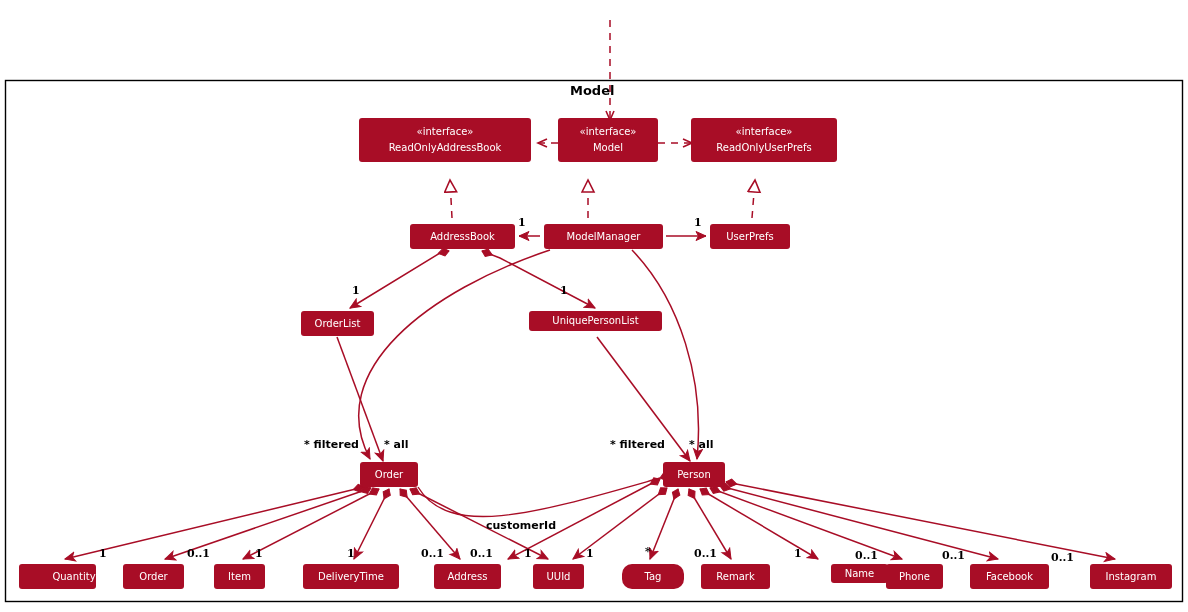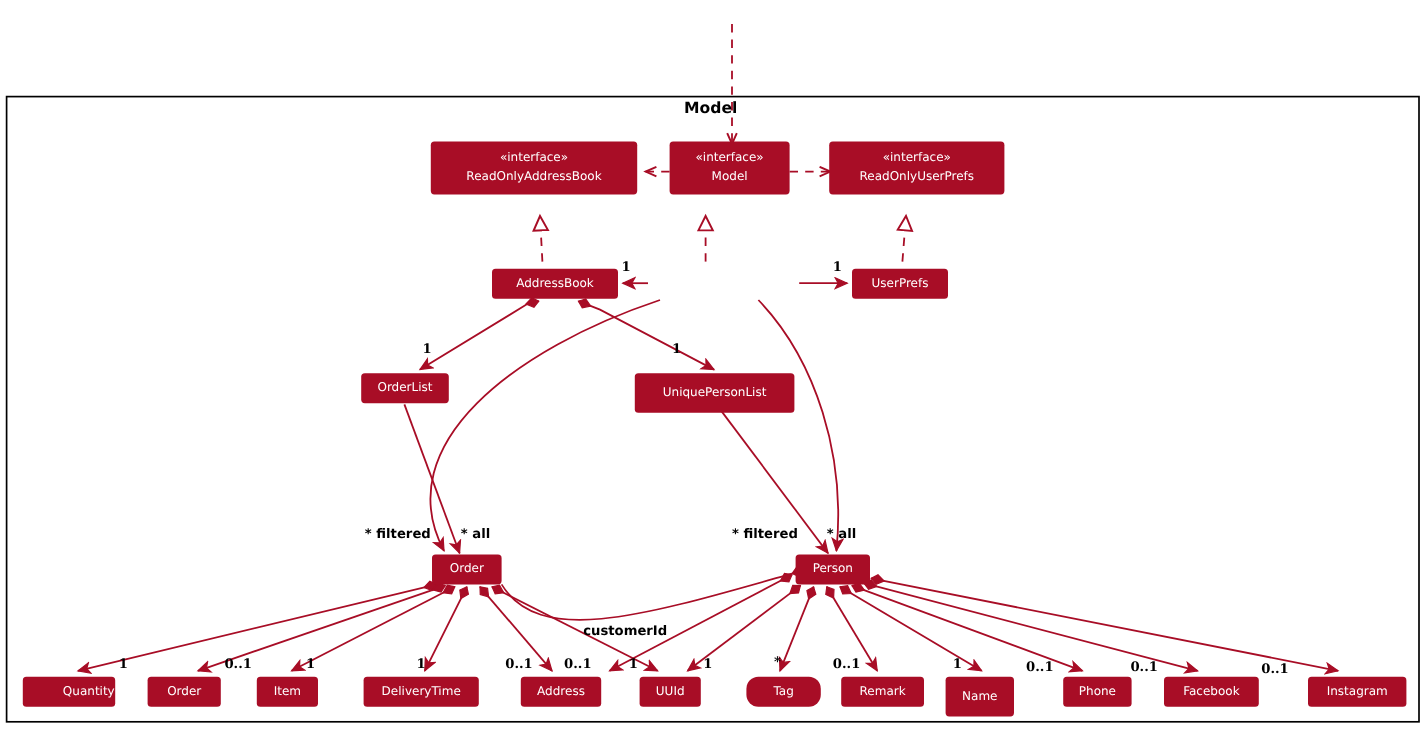--- a/index.html
+++ b/index.html
@@ -156,30 +156,33 @@
 
   <div class="node-box" style="left:691px; top:118px; width:146px; height:44px;">
     <span class="stereotype">«interface»</span>
     <span class="nodename">ReadOnlyUserPrefs</span>
   </div>
 
   <div class="node-box" style="left:410px; top:224px; width:105px; height:25px;">
     <span class="nodename">AddressBook</span>
   </div>
 
+  <div class="node-box" style="left:544px; top:224px; width:119px; height:25px;">
+    <span class="nodename">ModelManager</span>
+  </div>
 
   <div class="node-box" style="left:710px; top:224px; width:80px; height:25px;">
     <span class="nodename">UserPrefs</span>
   </div>
 
   <div class="node-box" style="left:301px; top:311px; width:73px; height:25px;">
     <span class="nodename">OrderList</span>
   </div>
 
-  <div class="node-box" style="left:529px; top:311px; width:133px; height:33px;">
+  <div class="node-box" style="left:529px; top:311px; width:133px; height:20px;">
     <span class="nodename">UniquePersonList</span>
   </div>
 
   <div class="node-box" style="left:360px; top:462px; width:58px; height:25px;">
     <span class="nodename">Order</span>
   </div>
 
   <div class="node-box" style="left:663px; top:462px; width:62px; height:25px;">
     <span class="nodename">Person</span>
   </div>
@@ -201,21 +204,21 @@
   </div>
   <div class="node-box" style="left:533px; top:564px; width:51px; height:25px;">
     <span class="nodename">UUId</span>
   </div>
   <div class="node-box" style="left:622px; top:564px; width:62px; height:25px;border-radius:10px;">
     <span class="nodename">Tag</span>
   </div>
   <div class="node-box" style="left:701px; top:564px; width:69px; height:25px;">
     <span class="nodename">Remark</span>
   </div>
-  <div class="node-box" style="left:788px; top:564px; width:57px; height:33px;">
+  <div class="node-box" style="left:831px; top:564px; width:57px; height:19px;">
     <span class="nodename">Name</span>
   </div>
   <div class="node-box" style="left:886px; top:564px; width:57px; height:25px;">
     <span class="nodename">Phone</span>
   </div>
   <div class="node-box" style="left:970px; top:564px; width:79px; height:25px;">
     <span class="nodename">Facebook</span>
   </div>
   <div class="node-box" style="left:1090px; top:564px; width:82px; height:25px;">
     <span class="nodename">Instagram</span>

